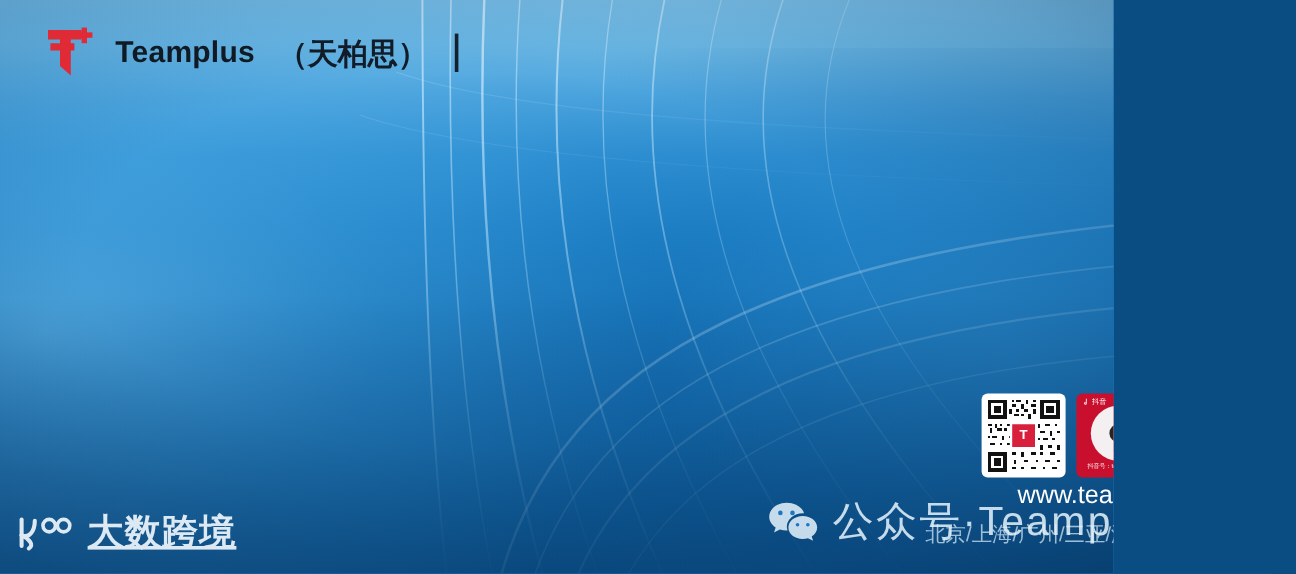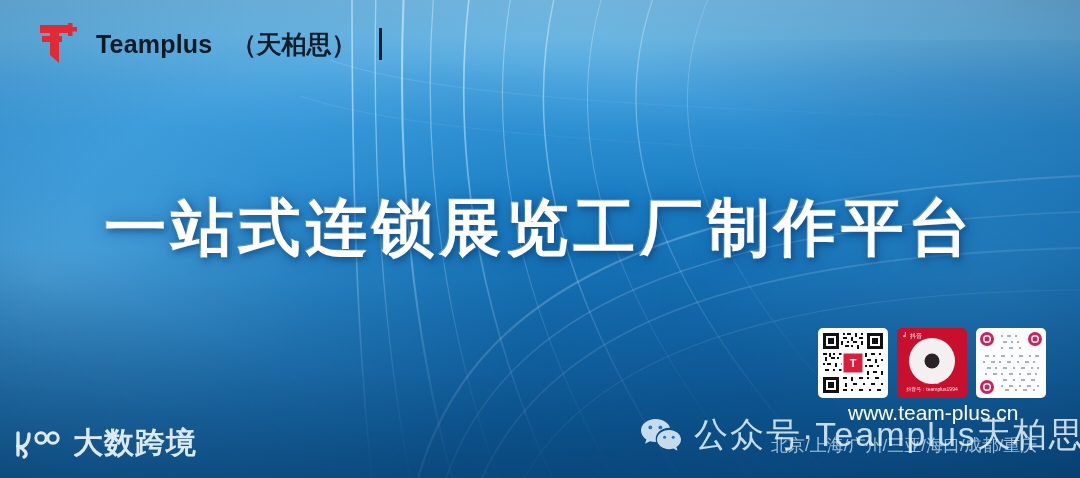--- a/index.html
+++ b/index.html
@@ -6,21 +6,21 @@
     margin: 0;
     padding: 0;
     background: #0a4d82;
   }
   body {
     font-family: "Liberation Sans", "DejaVu Sans", sans-serif;
   }
 
   #banner {
     position: relative;
-    width: 1080px;
+    width: 928px;
     height: 478px;
     overflow: hidden;
     background: #1a78c2;
   }
 
   
   .bg-base {
     position: absolute;
     inset: 0;
     background:
@@ -294,20 +294,21 @@
     opacity: 0.92;
   }
   .wm-mark { width: 50px; height: 34px; flex: 0 0 auto; }
   .wm-mark svg { display: block; }
   .wm-text {
     font-size: 30px;
     font-weight: bold;
     color: #eef6fc;
     letter-spacing: 1px;
     white-space: nowrap;
+    text-decoration: underline;
   }
 </style>
 </head>
 <body>
 
 <div id="banner">
 
   <div class="bg-base"></div>
   <div class="bg-radial-left"></div>
   <div class="bg-radial-right"></div>
@@ -365,21 +366,20 @@
           <rect x="30" y="2" width="4.5" height="13"></rect>
           <rect x="26" y="6" width="13" height="4.5"></rect>
         </g>
       </svg>
     </div>
     <div class="brand-name">Teamplus</div>
     <div class="brand-cn-paren">（天柏思）</div>
     <div class="brand-divider"></div>
   </div>
 
-  <div class="headline">一站式连锁展览工厂制作平台</div>
 
   <div class="qr-row">
 
     <div class="qr qr-white">
       <div class="qr-noise">
         <svg viewBox="0 0 64 64" xmlns="http://www.w3.org/2000/svg" shape-rendering="crispEdges">
           <rect width="64" height="64" fill="#fff"></rect>
           <g fill="#111">
             <path d="M2 2h16v16H2zm3 3v10h10V5z"></path>
               <rect x="7" y="7" width="6" height="6"></rect>

